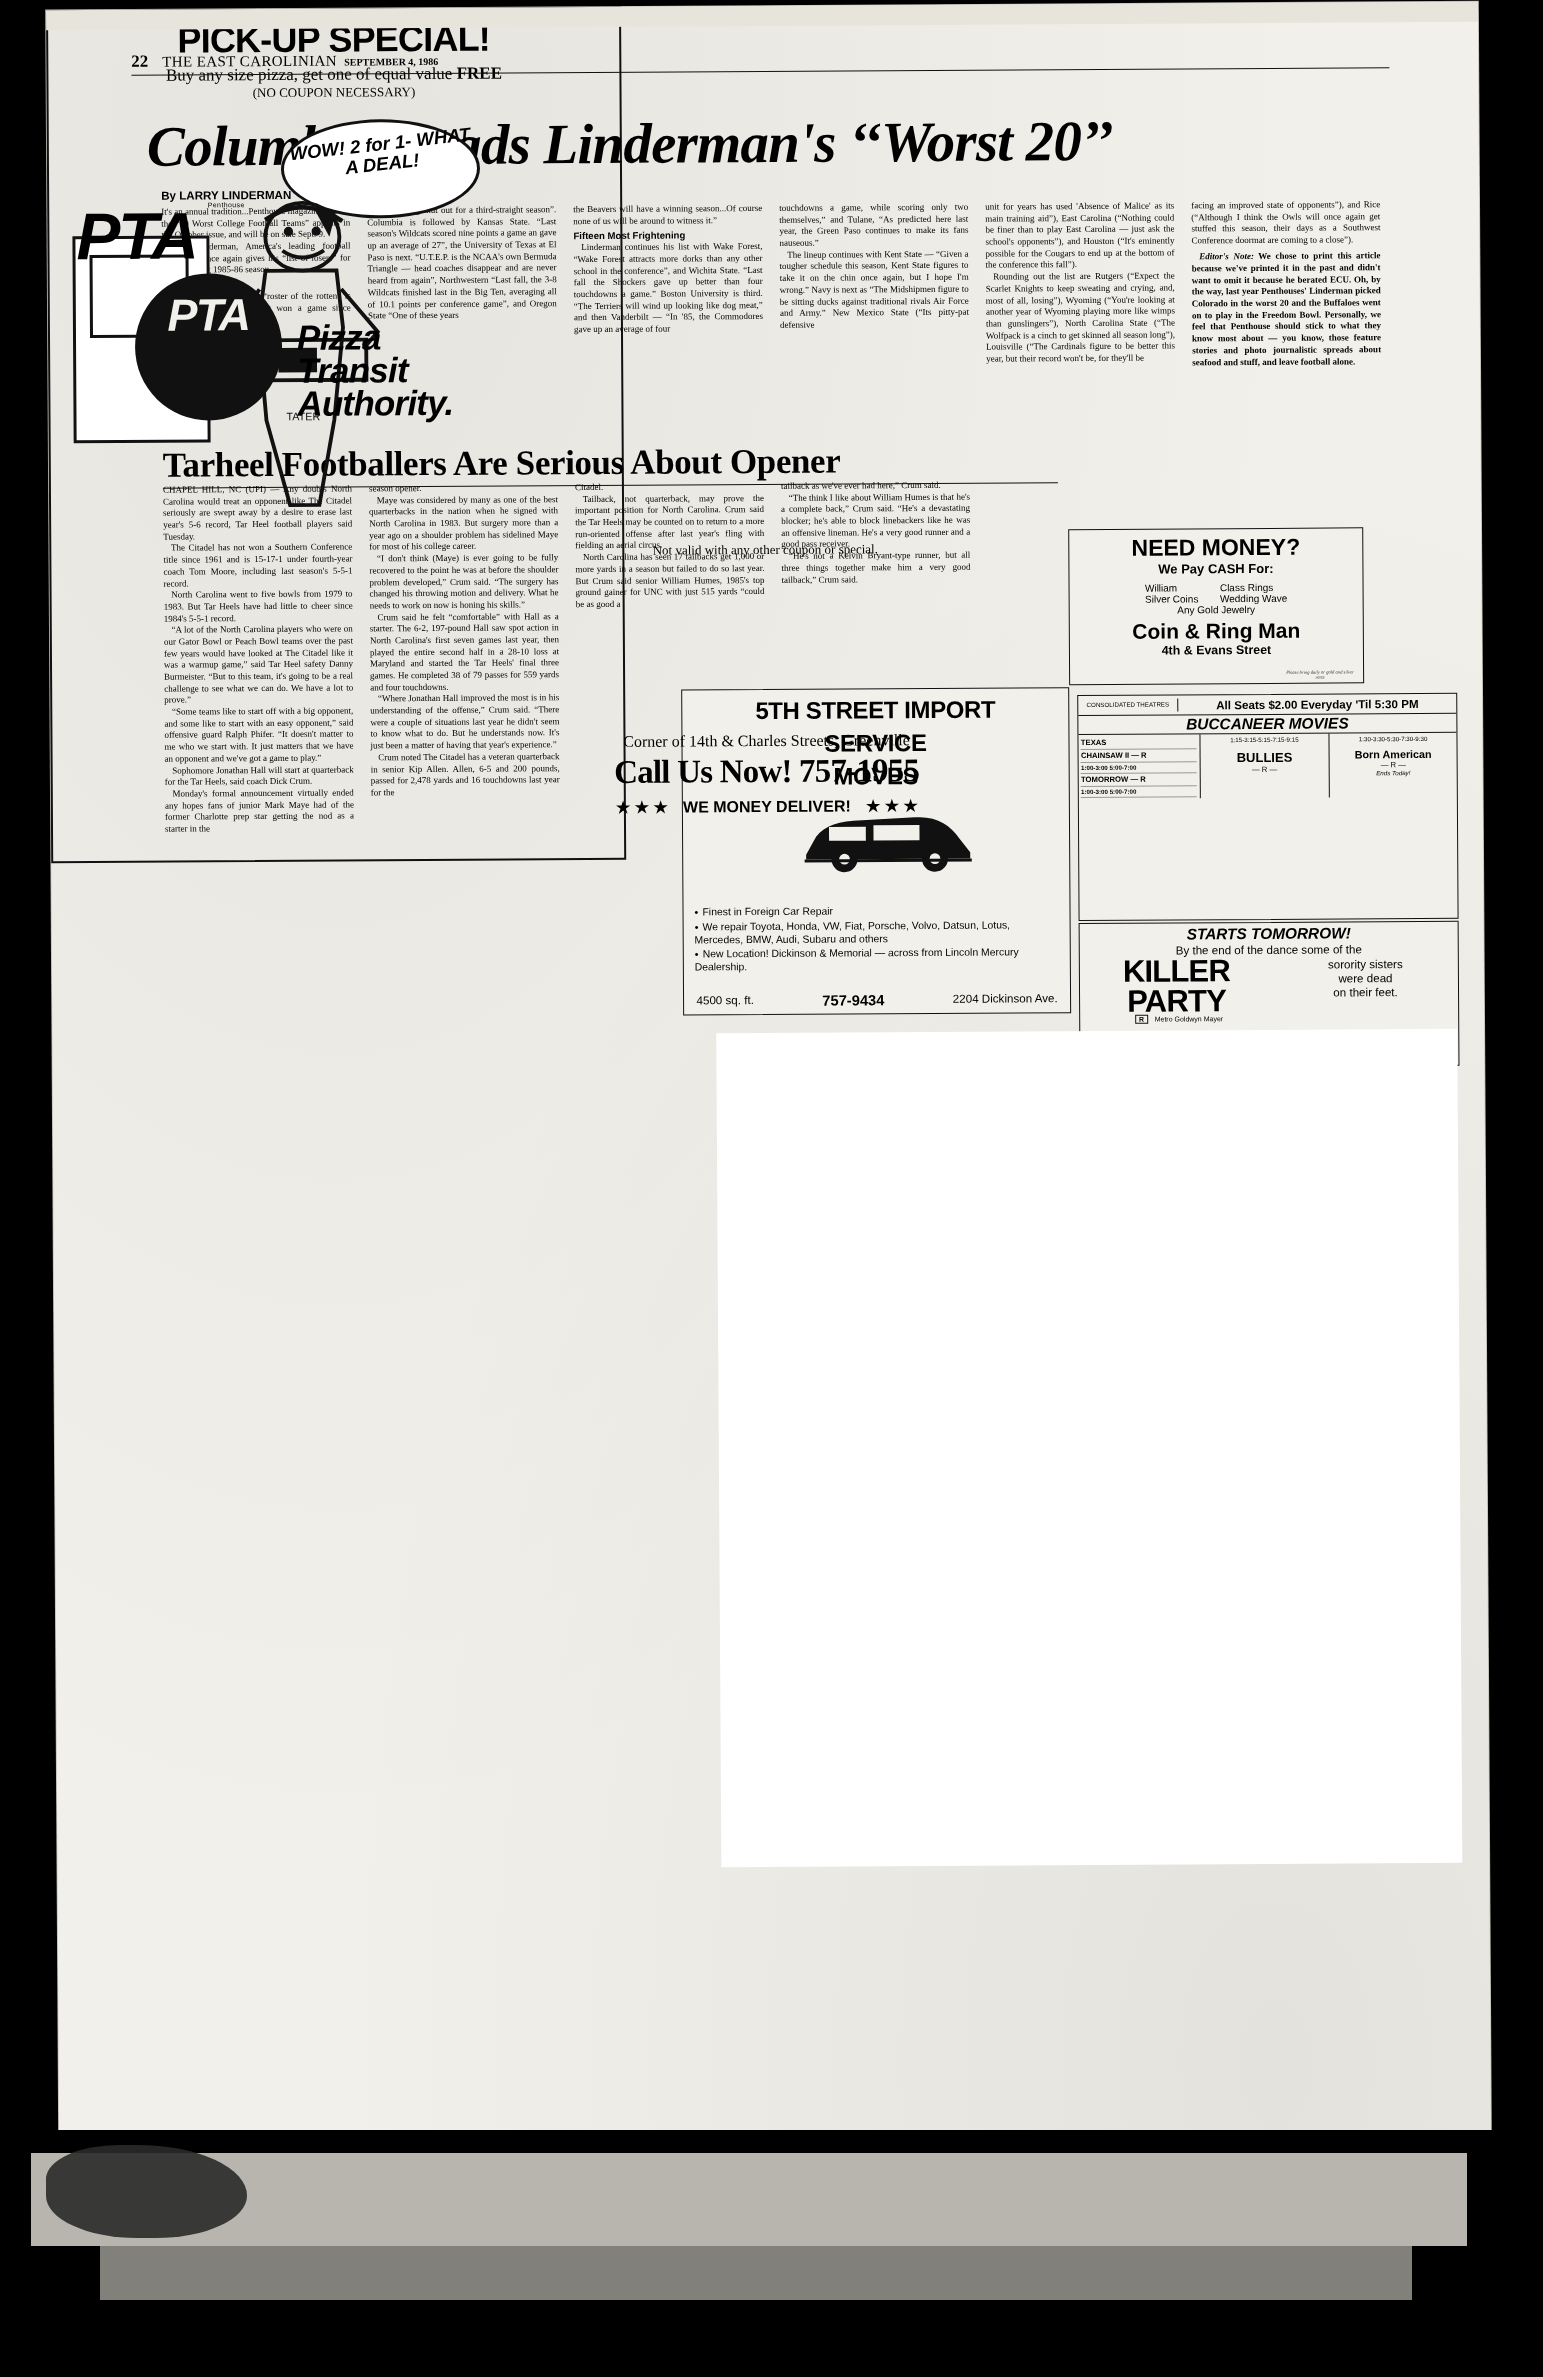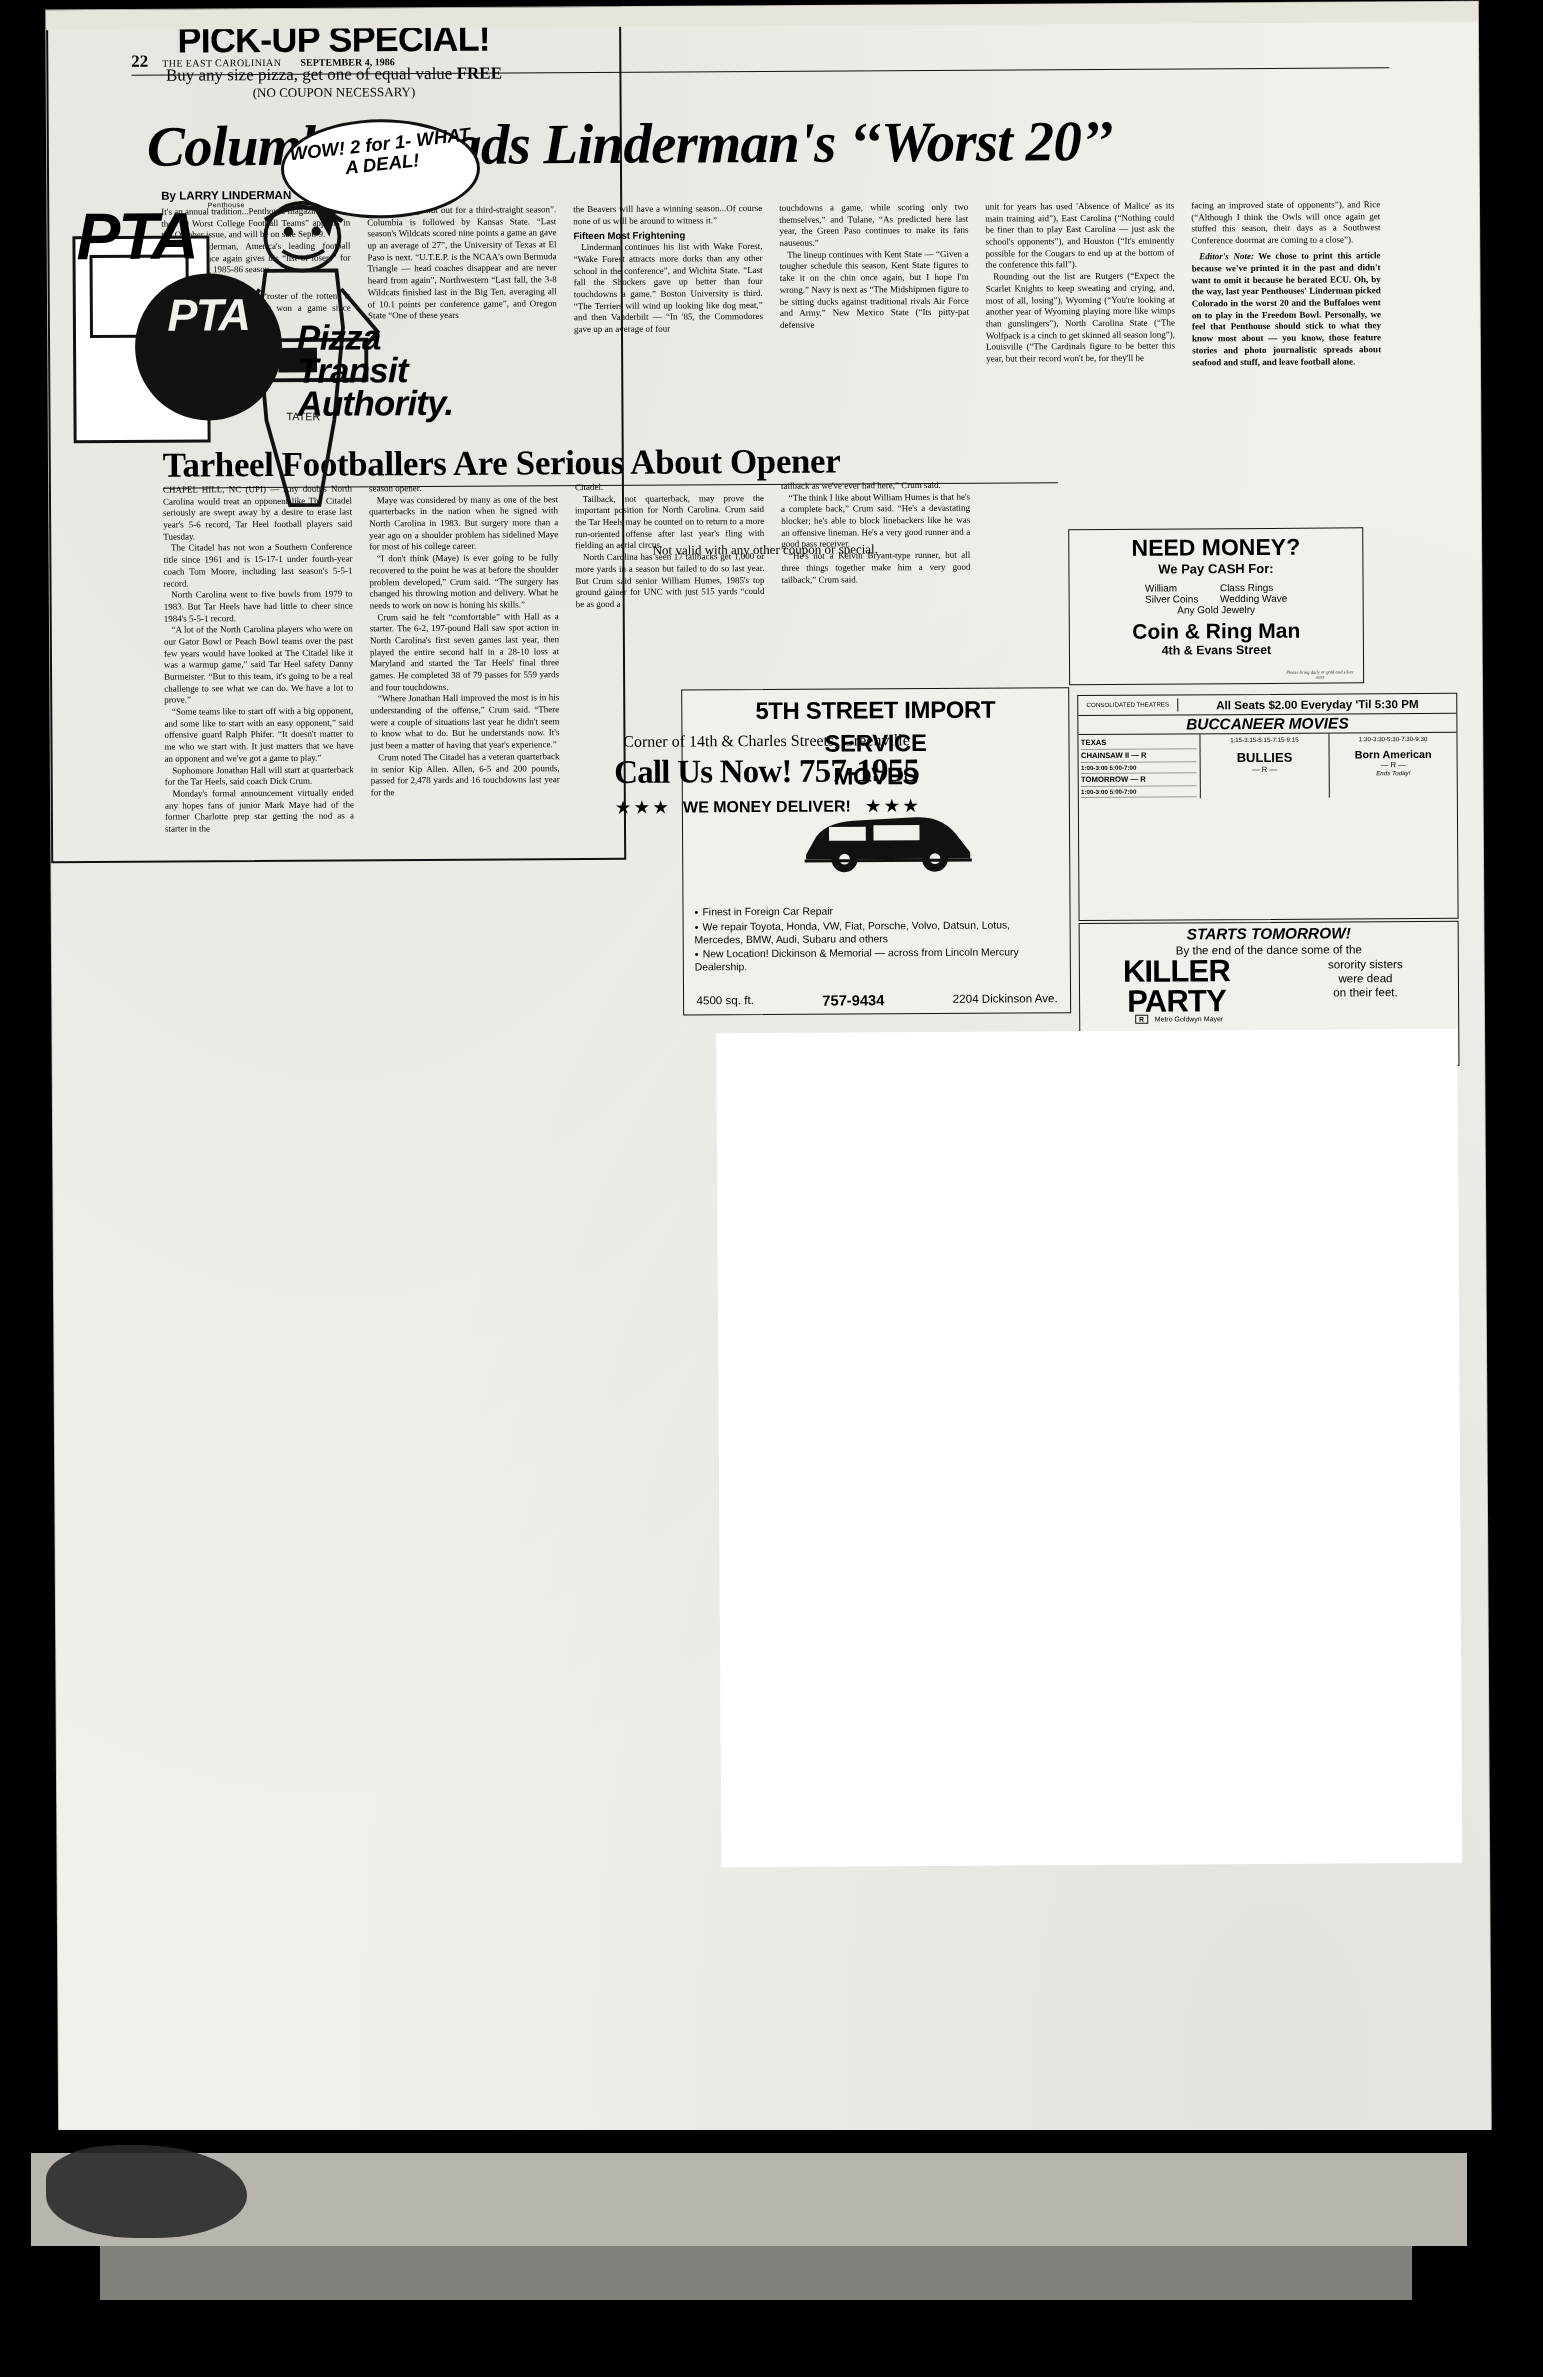--- a/index.html
+++ b/index.html
@@ -22,22 +22,22 @@
   }
   
   #scanband{position:absolute;left:0;top:2130px;width:1544px;height:247px;background:#000;}
   #scanband .strip{position:absolute;left:31px;top:23px;width:1436px;height:93px;background:#d8d5cd;opacity:.85;}
   #scanband .strip2{position:absolute;left:100px;top:116px;width:1312px;height:54px;background:#b9b6ae;opacity:.7;}
   #scanband .smudge{position:absolute;left:46px;top:15.4px;width:201px;height:93px;background:#2a2a2a;border-radius:40% 60% 50% 50%;opacity:.9;}
 
   
   .masthead{position:absolute;left:85px;top:42px;width:1258px;border-bottom:1.5px solid #111;padding-bottom:3.1px;}
   .masthead .pg{font-family:"Liberation Serif",serif;font-weight:bold;font-size:17px;}
-  .masthead .nm{font-size:10px;letter-spacing:0.4px;margin-left:10.8px;}
-  .masthead .dt{font-size:10px;font-weight:bold;margin-left:16px;}
+  .masthead .nm{font-size:15px;letter-spacing:0.4px;margin-left:10.8px;}
+  .masthead .dt{font-size:10px;font-weight:bold;margin-left:4px;}
   .masthead span{display:inline-block;vertical-align:baseline;}
 
   .headline{
     position:absolute;left:100px;top:108px;width:1297px;
     font-family:"Liberation Serif",serif;font-weight:bold;font-style:italic;
     font-size:57px;letter-spacing:-0.8px;line-height:1;
   }
 
   .byline{position:absolute;left:114px;top:179px;font-size:11.6px;font-weight:bold;font-family:"Liberation Sans",sans-serif;}
   .byline .role{display:block;font-size:7px;font-weight:normal;text-align:center;letter-spacing:0.4px;}

